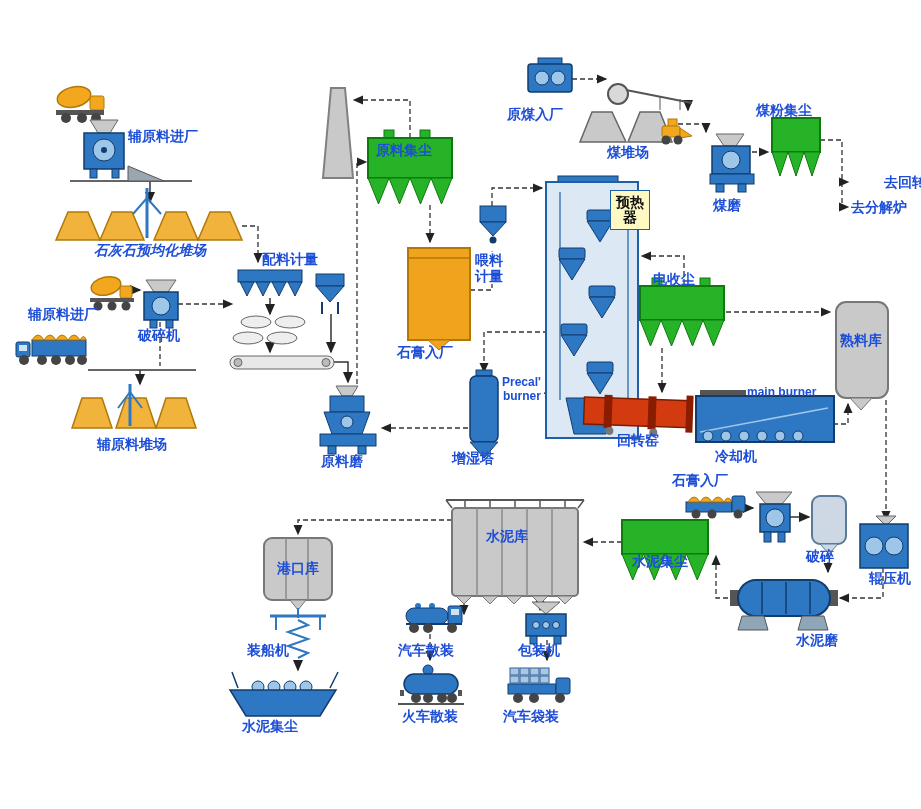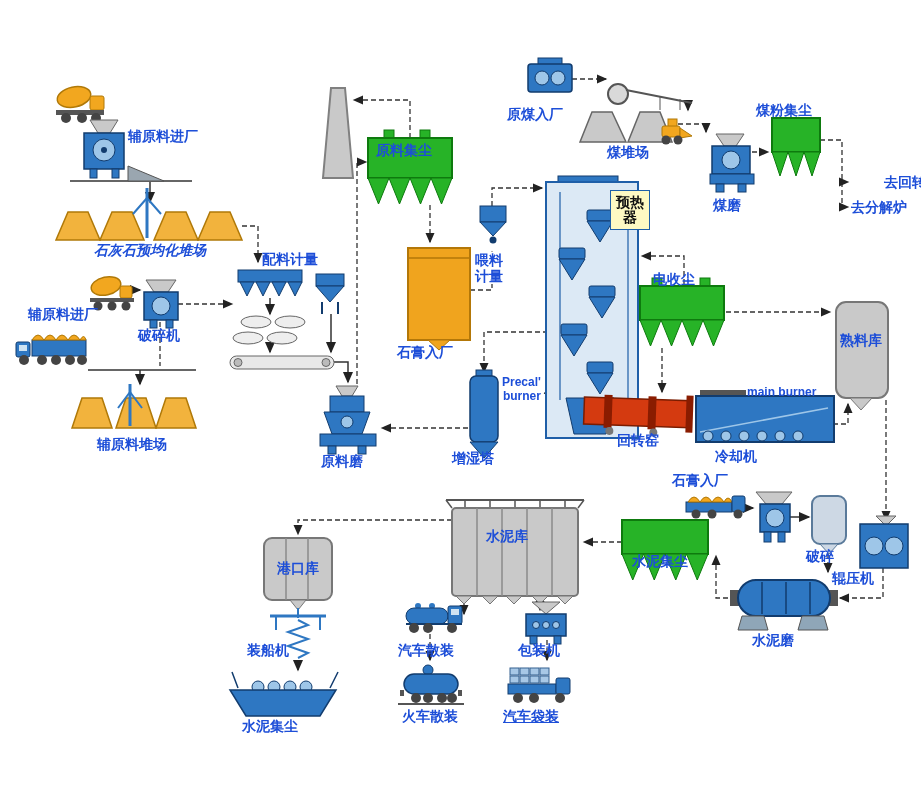--- a/index.html
+++ b/index.html
@@ -437,24 +437,24 @@
 <div class="lbl en stack" style="left:502px; top:376px;text-align:right;">
   <span>Precal'</span>
   <span>burner</span>
 </div>
 <div class="lbl" style="left:617px; top:432px;">回转窑</div>
 <div class="lbl en" style="left:747px; top:386px;">main burner</div>
 <div class="lbl" style="left:715px; top:448px;text-align:right;">冷却机</div>
 <div class="lbl" style="left:672px; top:472px;">石膏入厂</div>
 <div class="lbl" style="left:632px; top:505px;margin-top:48px;">水泥集尘</div>
 <div class="lbl" style="left:762px; top:548px;margin-left:44px;">破碎</div>
-<div class="lbl" style="left:832px; top:570px;">辊压机</div>
-<div class="lbl" style="left:752px; top:632px;text-align:center;">水泥磨</div>
+<div class="lbl" style="left:869px; top:570px;">辊压机</div>
+<div class="lbl" style="left:796px; top:632px;text-align:center;">水泥磨</div>
 <div class="lbl" style="left:486px; top:528px;">水泥库</div>
 <div class="lbl" style="left:277px; top:560px;">港口库</div>
 <div class="lbl" style="left:236px; top:642px;margin-left:11px;">装船机</div>
 <div class="lbl" style="left:242px; top:718px;">水泥集尘</div>
 <div class="lbl" style="left:398px; top:642px;text-align:right;">汽车散装</div>
 <div class="lbl" style="left:518px; top:642px;">包装机</div>
 <div class="lbl" style="left:402px; top:708px;">火车散装</div>
-<div class="lbl" style="left:503px; top:708px;text-decoration:underline;">汽车袋装</div>
+<div class="lbl" style="left:503px; top:708px;">汽车袋装</div>
 
 </div>
 
 </body></html>

